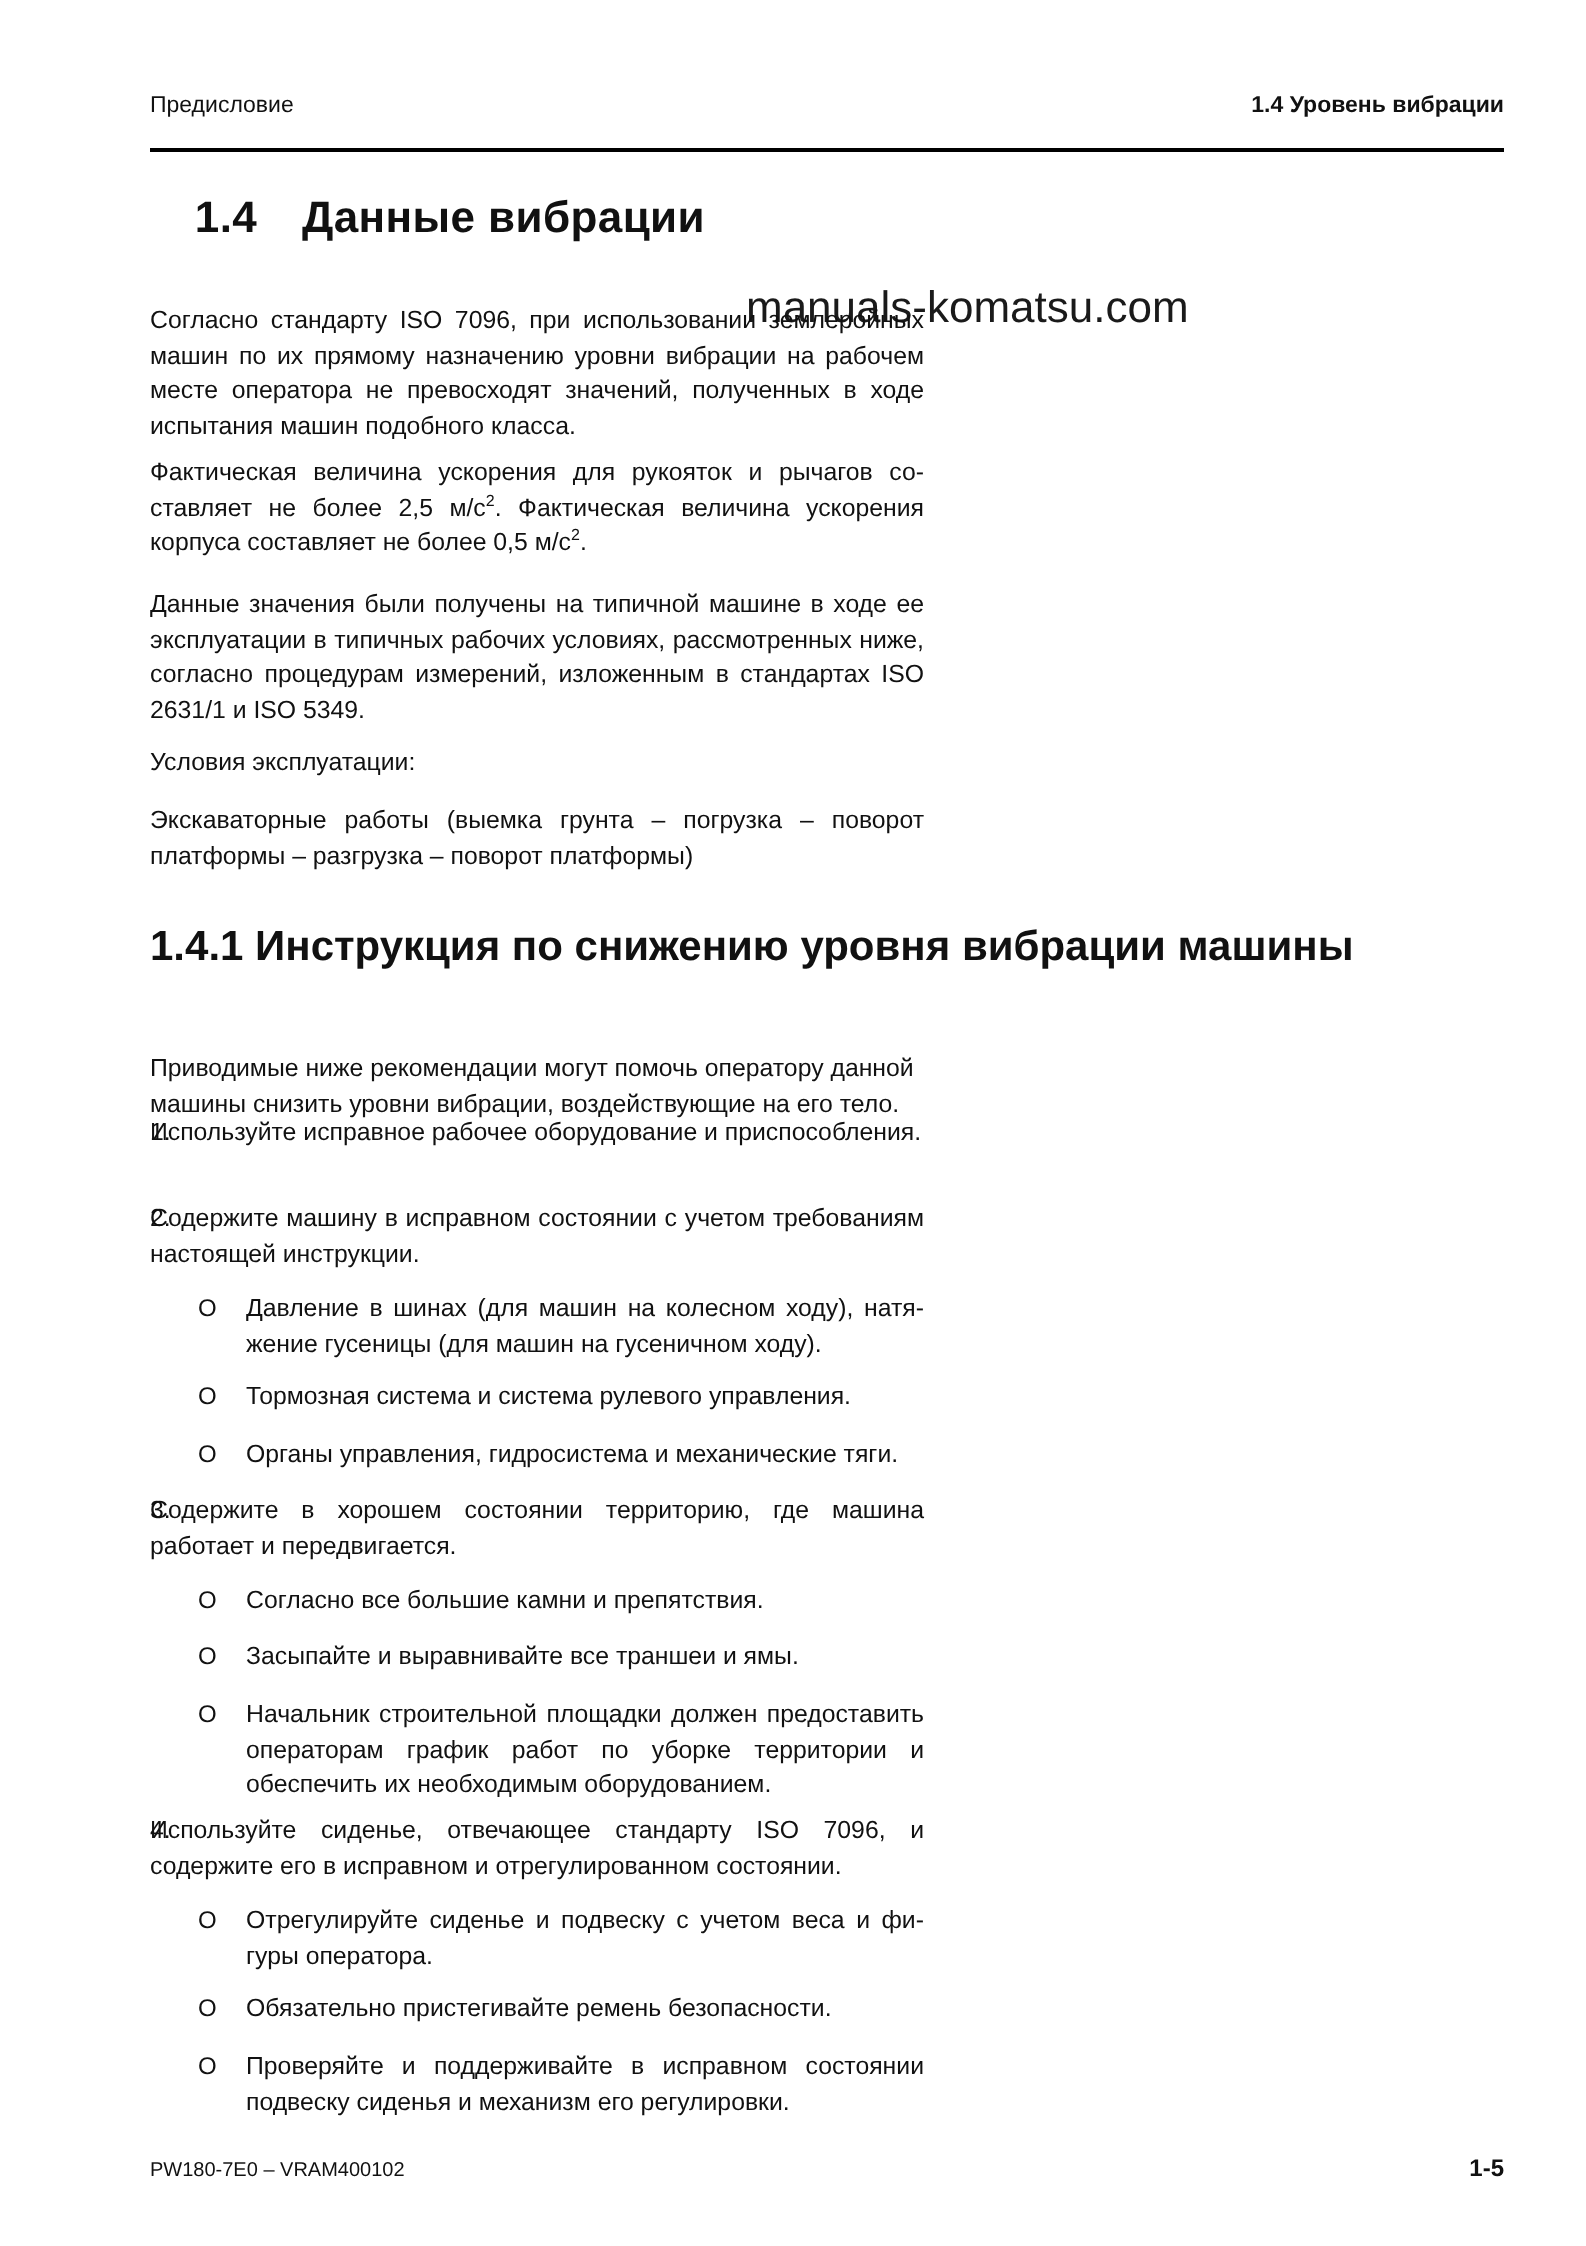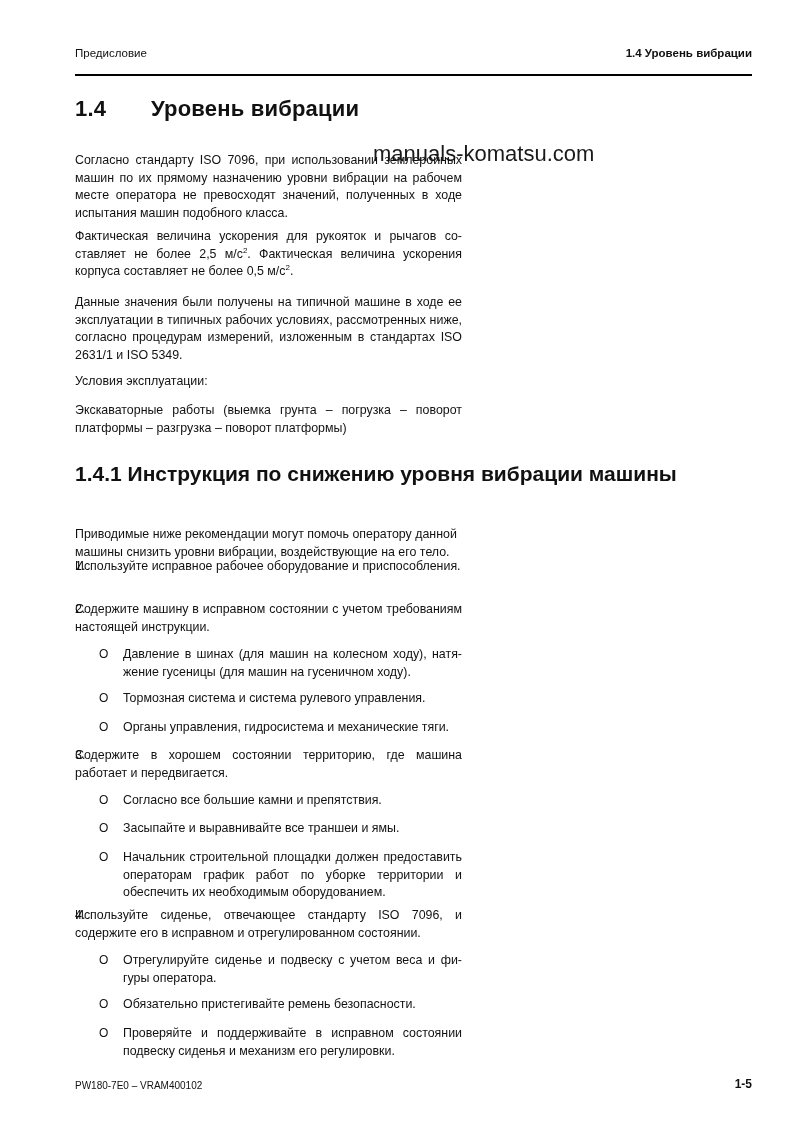--- a/index.html
+++ b/index.html
@@ -6,21 +6,21 @@
     body {
       width: 793px; height: 1123px; position: relative; overflow: hidden;
       font-family: "Liberation Sans", sans-serif; color: #111;
     }
     .abs { position: absolute; }
     .hdr { top: 47px; font-size: 11.5px; color: #111; }
     .hdr-left { left: 75px; }
     .hdr-right { right: 41px; font-weight: bold; }
     .rule { left: 75px; top: 74px; width: 677px; height: 2px; background: #000; }
     .h1 { top: 96px; left: 75px; font-size: 22px; font-weight: bold; letter-spacing: 0.2px; }
-    .h1 .num { display: inline-block; width: 76px; }
+    .h1 .num { display: inline-block; width: 76px; text-align: center; }
     .watermark { top: 141px; left: 373px; font-size: 22px; color: #1a1a1a; font-family: "Liberation Sans", sans-serif; }
     .body { left: 75px; width: 387px; font-size: 12.4px; line-height: 17.6px; }
     .body p { margin: 0; text-align: justify; }
     .bold { font-weight: normal; }
     .h2 { left: 75px; top: 462px; font-size: 21px; font-weight: bold; }
     .list { left: 75px; width: 387px; font-size: 12.4px; line-height: 17.6px; }
     .item { position: absolute; left: 0; width: 387px; }
     .item .n { position: absolute; left: 0; top: 0; width: 22px; }
     .item .t { text-align: justify; }
     .sub { position: absolute; left: 24px; width: 363px; }
@@ -32,21 +32,21 @@
     .footer-right { right: 41px; font-size: 12px; font-weight: bold; top: 1077px; }
   </style>
 </head>
 <body>
 
 <div class="abs hdr hdr-left">Предисловие</div>
 <div class="abs hdr hdr-right">1.4 Уровень вибрации</div>
 <div class="abs rule"></div>
 
 <div class="abs h1">
-  <span class="num">1.4</span><span>Уровень вибрации</span>
+  <span class="num">1.4</span><span>Данные вибрации</span>
 </div>
 
 <div class="abs watermark">manuals-komatsu.com</div>
 
 <div class="abs body" style="top:152px;">
   <p>Согласно стандарту ISO 7096, при использовании землерой­ных машин по их прямому назначению уровни вибрации на ра­бочем месте оператора не превосходят значений, полученных в ходе испытания машин подобного класса.</p>
 </div>
 
 <div class="abs body" style="top:228px;">
   <p><span>Фактическая величина ускорения для рукояток и рычагов со­ставляет не более 2,5 м/с</span><sup>2</sup><span>. Фактическая величина ускорения корпуса составляет не более 0,5 м/с</span><sup>2</sup><span>.</span></p>

